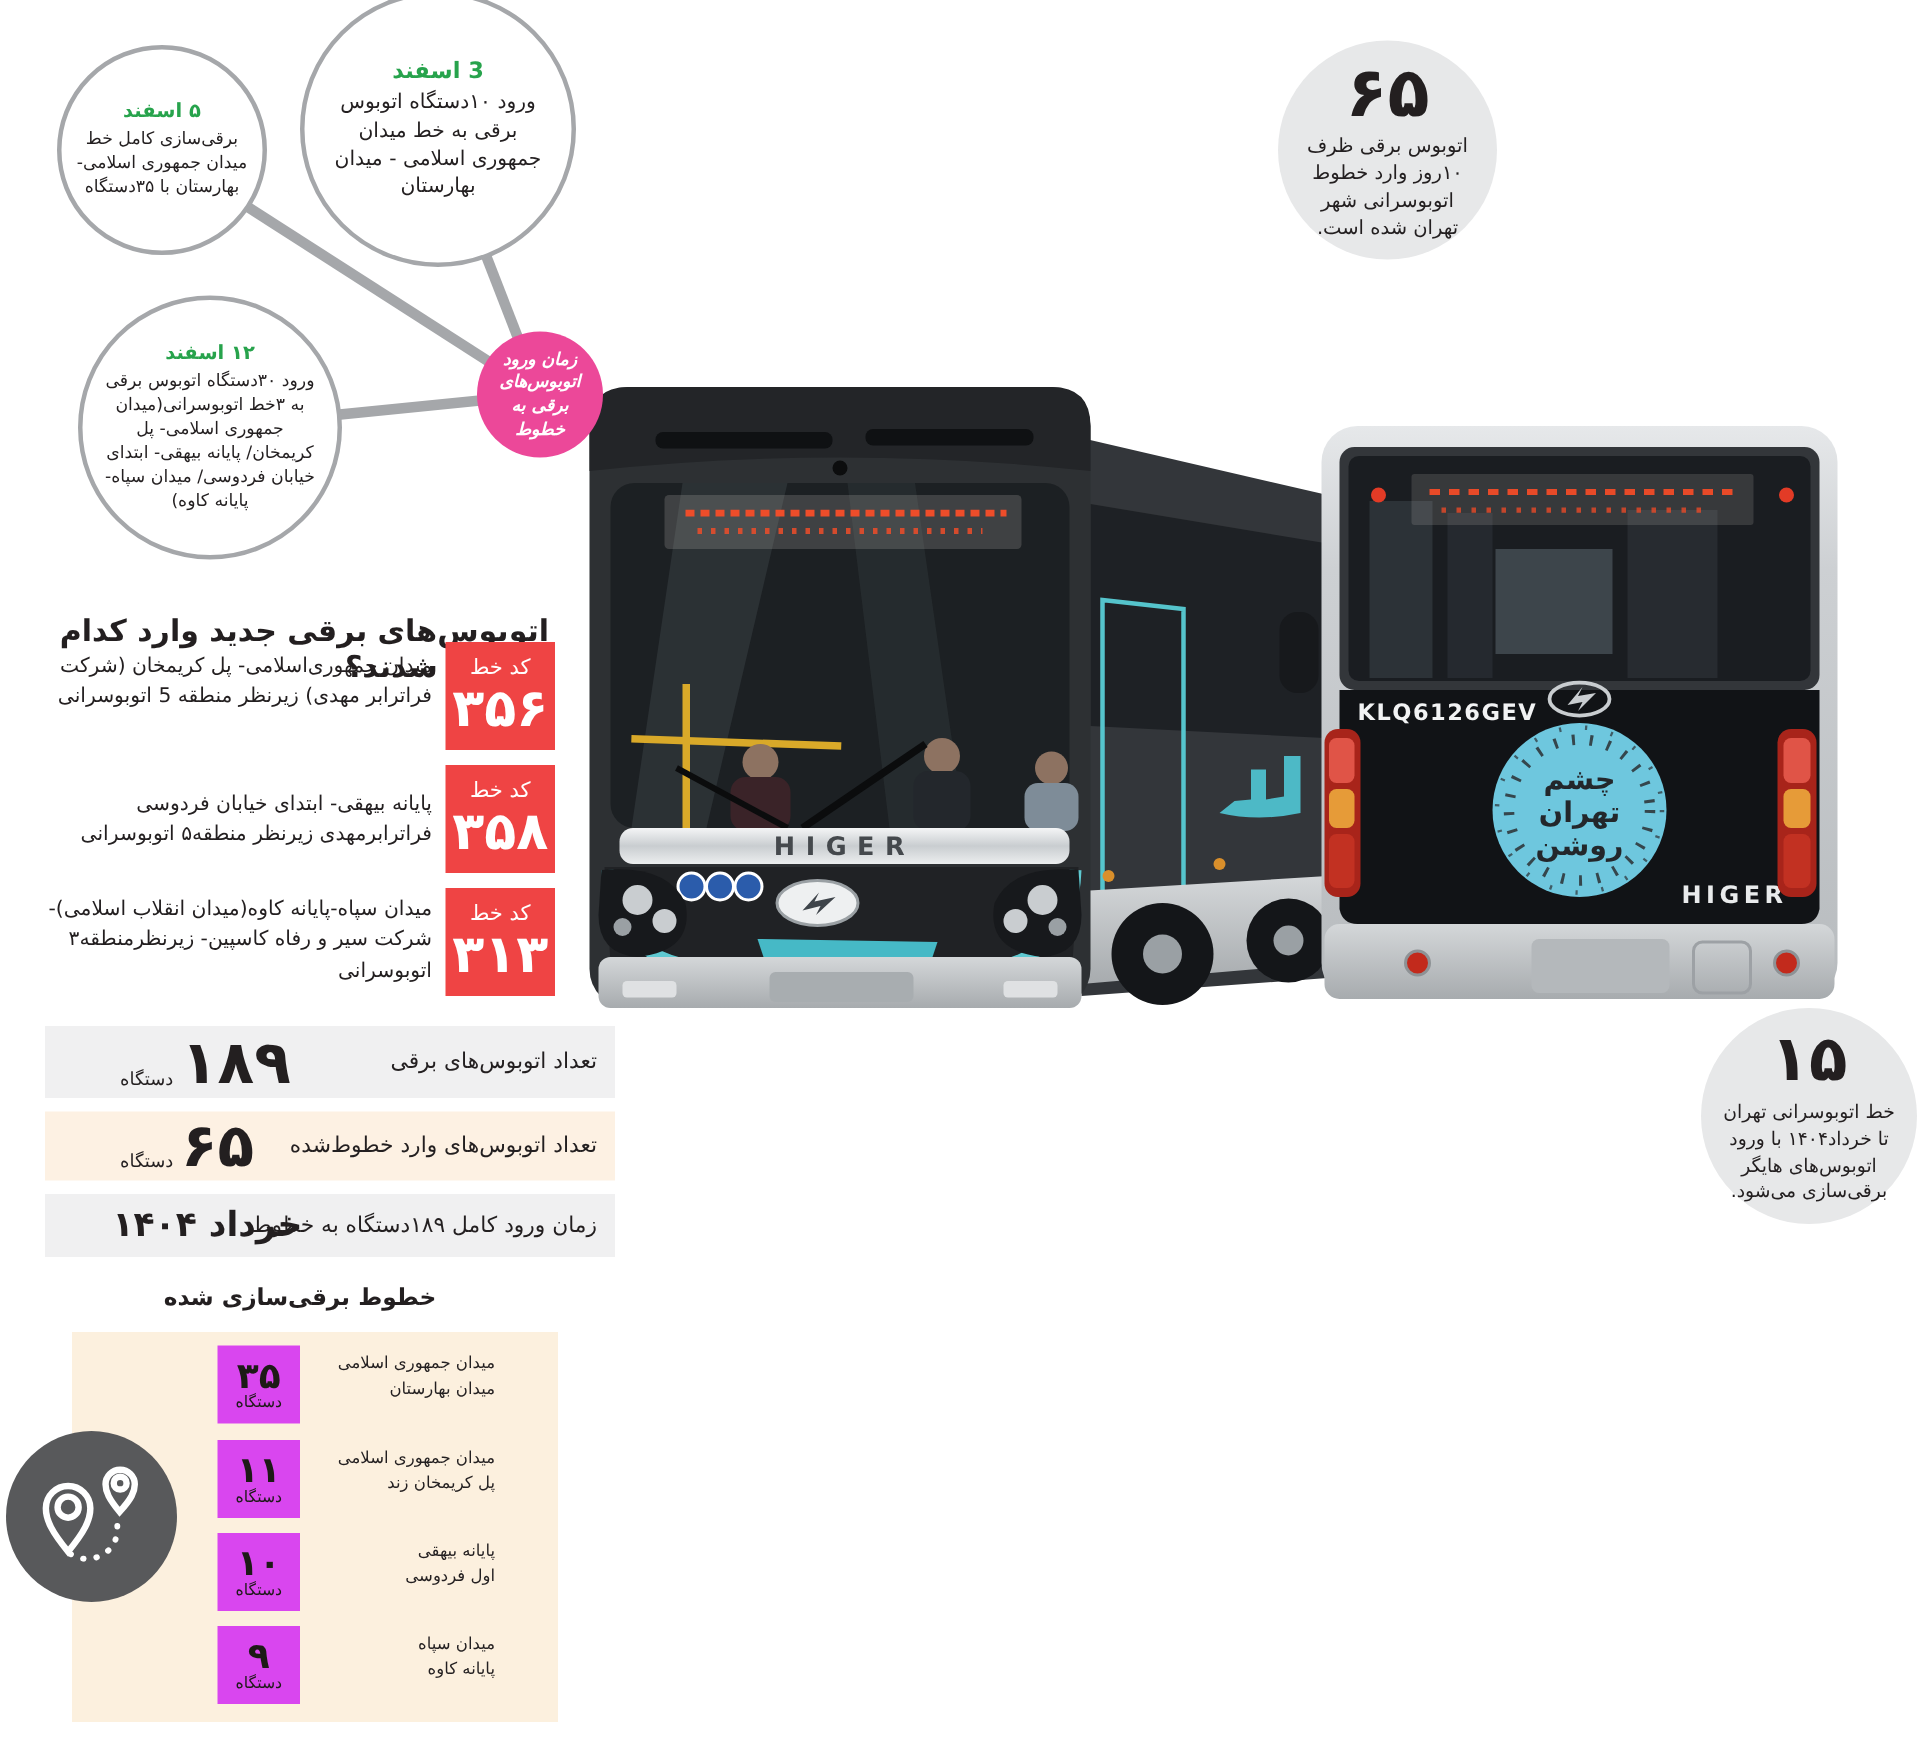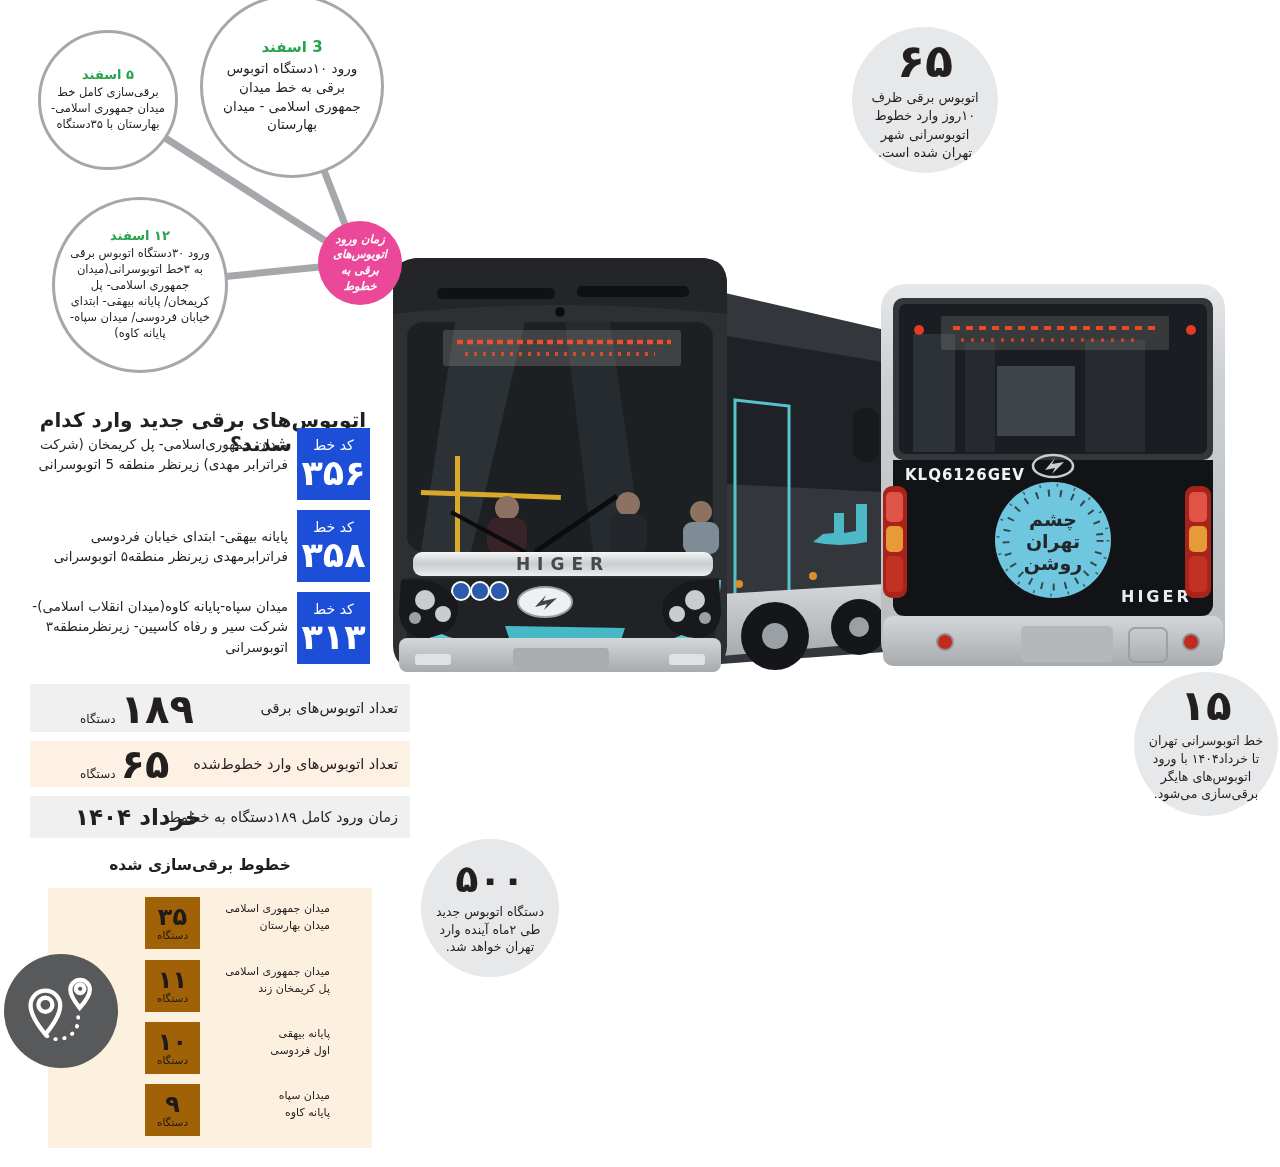--- a/index.html
+++ b/index.html
@@ -36,40 +36,40 @@
   .c15  { left:1134px; top:672px; width:144px; height:144px; padding:0 10px; font-size:12.5px; }
   .c15 .val { font-size:42px;text-align:right; }
   .c500 { left:421px;  top:839px; width:138px; height:138px; padding:0 10px; font-size:12.5px; }
   .c500 .val { font-size:38px; }
 
   
   .bus-photo { position:absolute; left:385px; top:250px; width:850px; height:432px; z-index:1; }
 
   
   .routes-title { left:20px; top:408px; width:346px; text-align:right; font-weight:bold; font-size:20px; z-index:2; }
-  .route-box { position:absolute; left:297px; width:73px; height:72px; background:#1d4ed8; color:#fff;
+  .route-box { position:absolute; left:297px; width:73px; height:72px; background:#ef4444; color:#fff;
                display:flex; flex-direction:column; align-items:center; justify-content:center; z-index:2; }
   .route-box .code-label { font-size:14px; line-height:1; margin-bottom:4px; }
   .route-box .code-num { font-size:35px; font-weight:bold; line-height:1; }
   .route-desc { position:absolute; left:26px; width:262px; text-align:right; font-size:13.5px; line-height:1.5; z-index:2; }
 
   
   .stat-row { position:absolute; left:30px; width:380px; z-index:2; }
   .stat-row.gray  { background:#f0f0f1; }
   .stat-row.cream { background:#fdf1e3; }
   .stat-row .lbl { position:absolute; right:12px; top:50%; transform:translateY(-50%); font-size:14.5px; }
   .stat-row .num-wrap { position:absolute; left:50px; bottom:5px; display:flex; align-items:flex-end; gap:5px; direction:rtl; }
   .stat-row .num { font-size:40px; font-weight:800; line-height:0.9; }
   .stat-row .unit { font-size:12px; padding-bottom:1px; }
   .stat-row .date-val { position:absolute; left:45px; top:50%; transform:translateY(-50%); font-size:23px; font-weight:800; }
 
   
   .elec-title { left:60px; top:856px; width:280px; text-align:center; font-weight:bold; font-size:15.5px; z-index:2; }
   .elec-panel { left:48px; top:888px; width:324px; height:260px; background:#fcf0de; z-index:1; }
-  .elec-box { position:absolute; left:145px; width:55px; height:52px; background:#a16207; color:#1d1a17;
+  .elec-box { position:absolute; left:145px; width:55px; height:52px; background:#d946ef; color:#1d1a17;
               display:flex; flex-direction:column; align-items:center; justify-content:center; z-index:2; }
   .elec-box .n { font-size:24px; font-weight:800; line-height:1; }
   .elec-box .u { font-size:10.5px; line-height:1.2; }
   .elec-line { position:absolute; left:208px; width:122px; text-align:right; font-size:11px; line-height:1.5; z-index:2; }
 
   .route-icon-circle { left:4px; top:954px; width:114px; height:114px; background:#58595b; border-radius:50%;
                        display:flex; align-items:center; justify-content:center; z-index:3; }
 </style>
 </head>
 <body>
@@ -99,24 +99,20 @@
   </div>
   <div class="circle hub-circle hub rtl">زمان ورود اتوبوس‌های برقی به خطوط</div>
 
   <div class="circle stat-circle c65 rtl">
     <div class="val">۶۵</div>
     <div class="txt">اتوبوس برقی ظرف ۱۰روز وارد خطوط اتوبوسرانی شهر تهران شده است.</div>
   </div>
   <div class="circle stat-circle c15 rtl">
     <div class="val">۱۵</div>
     <div class="txt">خط اتوبوسرانی تهران تا خرداد۱۴۰۴ با ورود اتوبوس‌های هایگر برقی‌سازی می‌شود.</div>
-  </div>
-  <div class="circle stat-circle c500 rtl">
-    <div class="val">۵۰۰</div>
-    <div class="txt">دستگاه اتوبوس جدید طی ۲ماه آینده وارد تهران خواهد شد.</div>
   </div>
 
   <svg class="bus-photo" viewBox="0 0 850 432">
     <defs>
       <linearGradient id="chromeG" x1="0" y1="0" x2="0" y2="1">
         <stop offset="0" stop-color="#f4f5f6"></stop>
           <stop offset="0.5" stop-color="#c9cdd0"></stop>
           <stop offset="1" stop-color="#eceeef"></stop>
       </linearGradient>
       <linearGradient id="rearBody" x1="0" y1="0" x2="0" y2="1">

